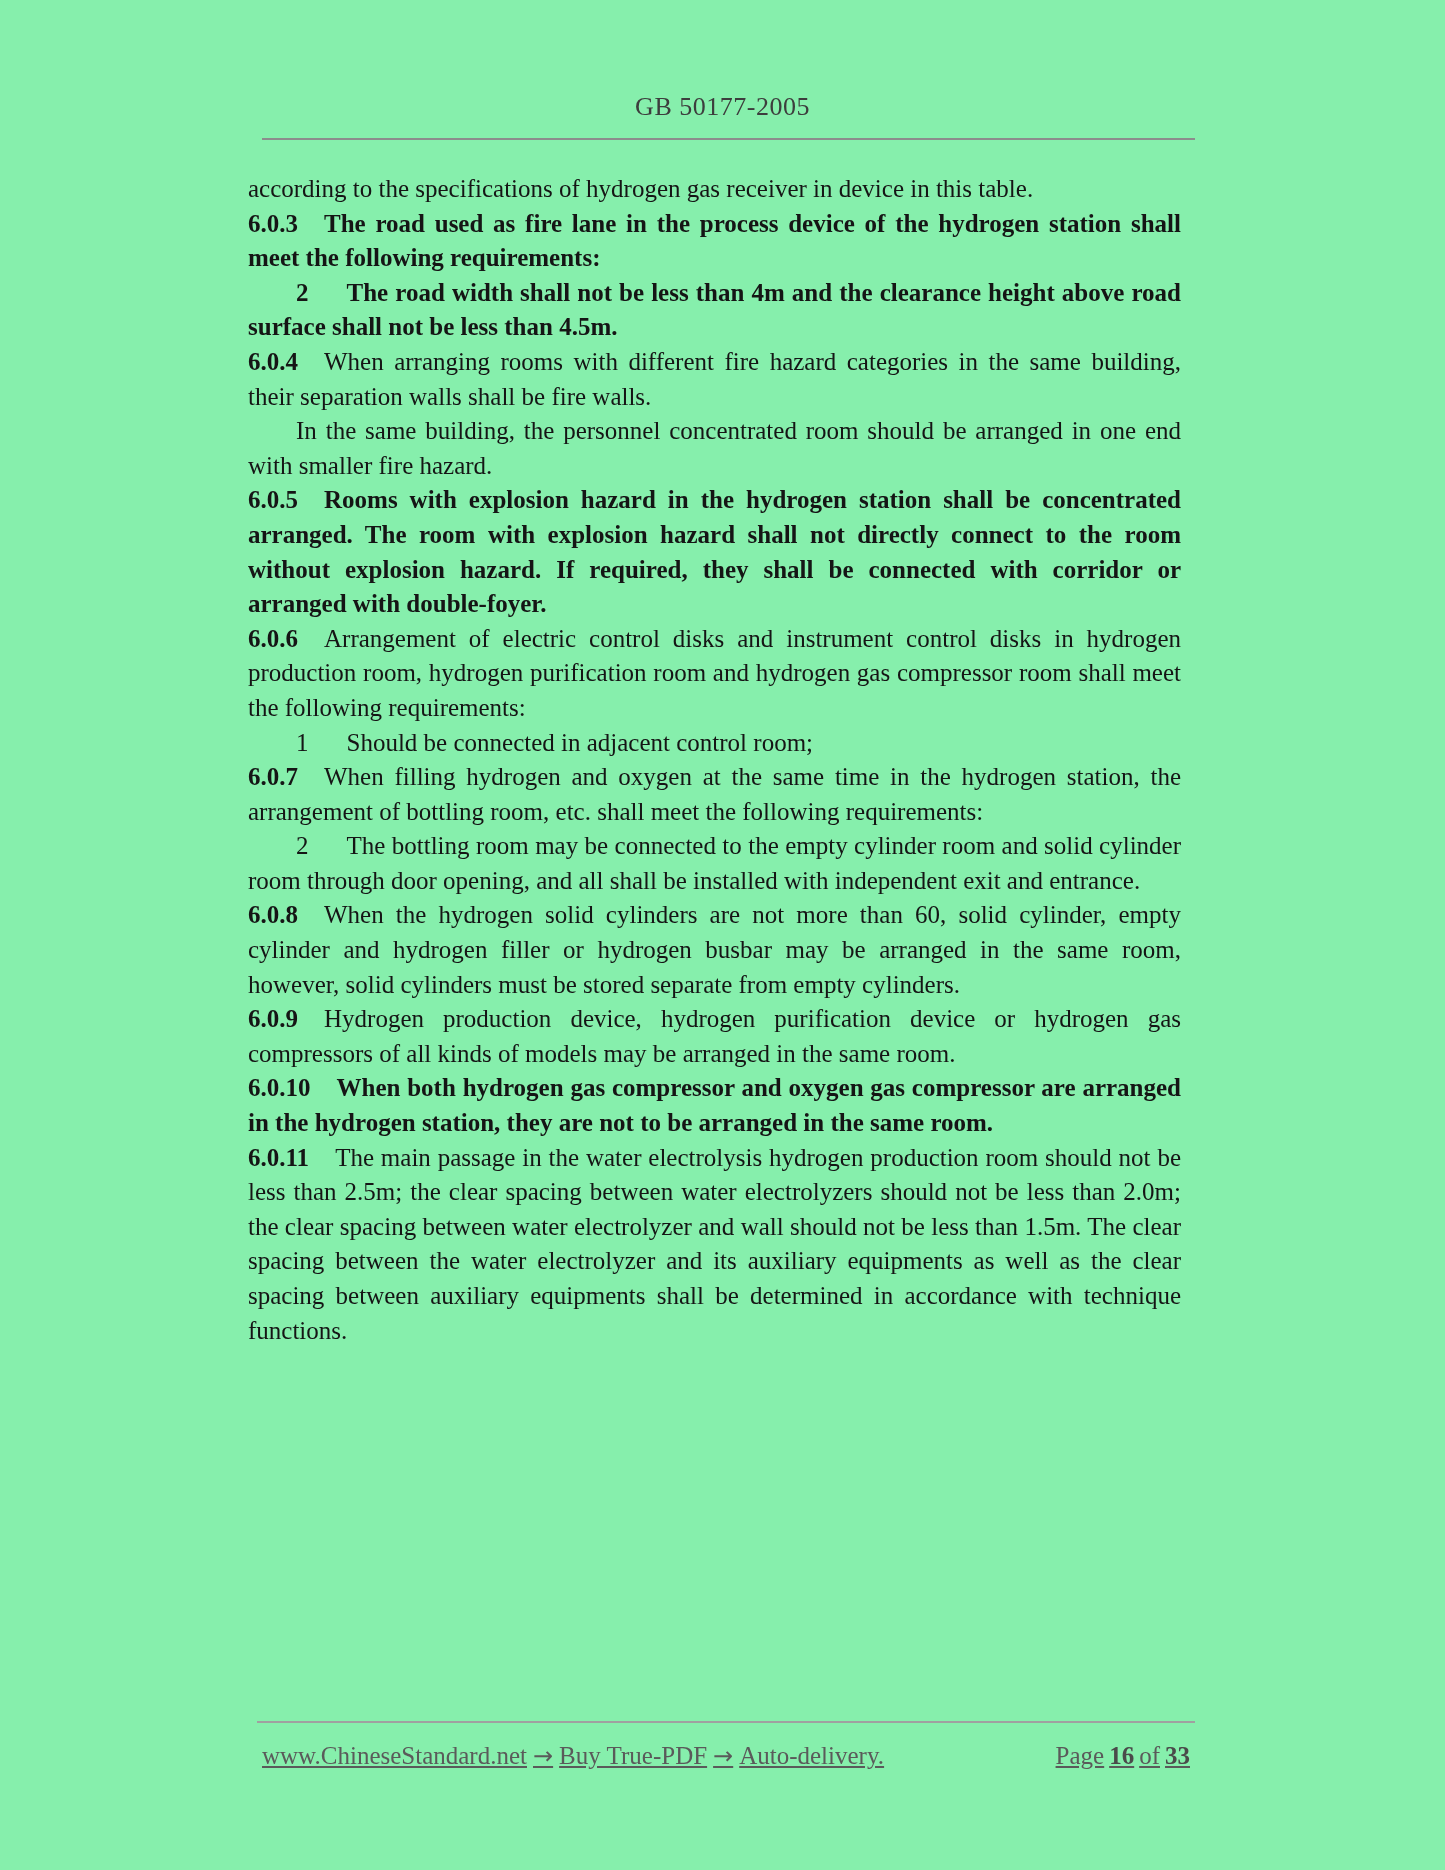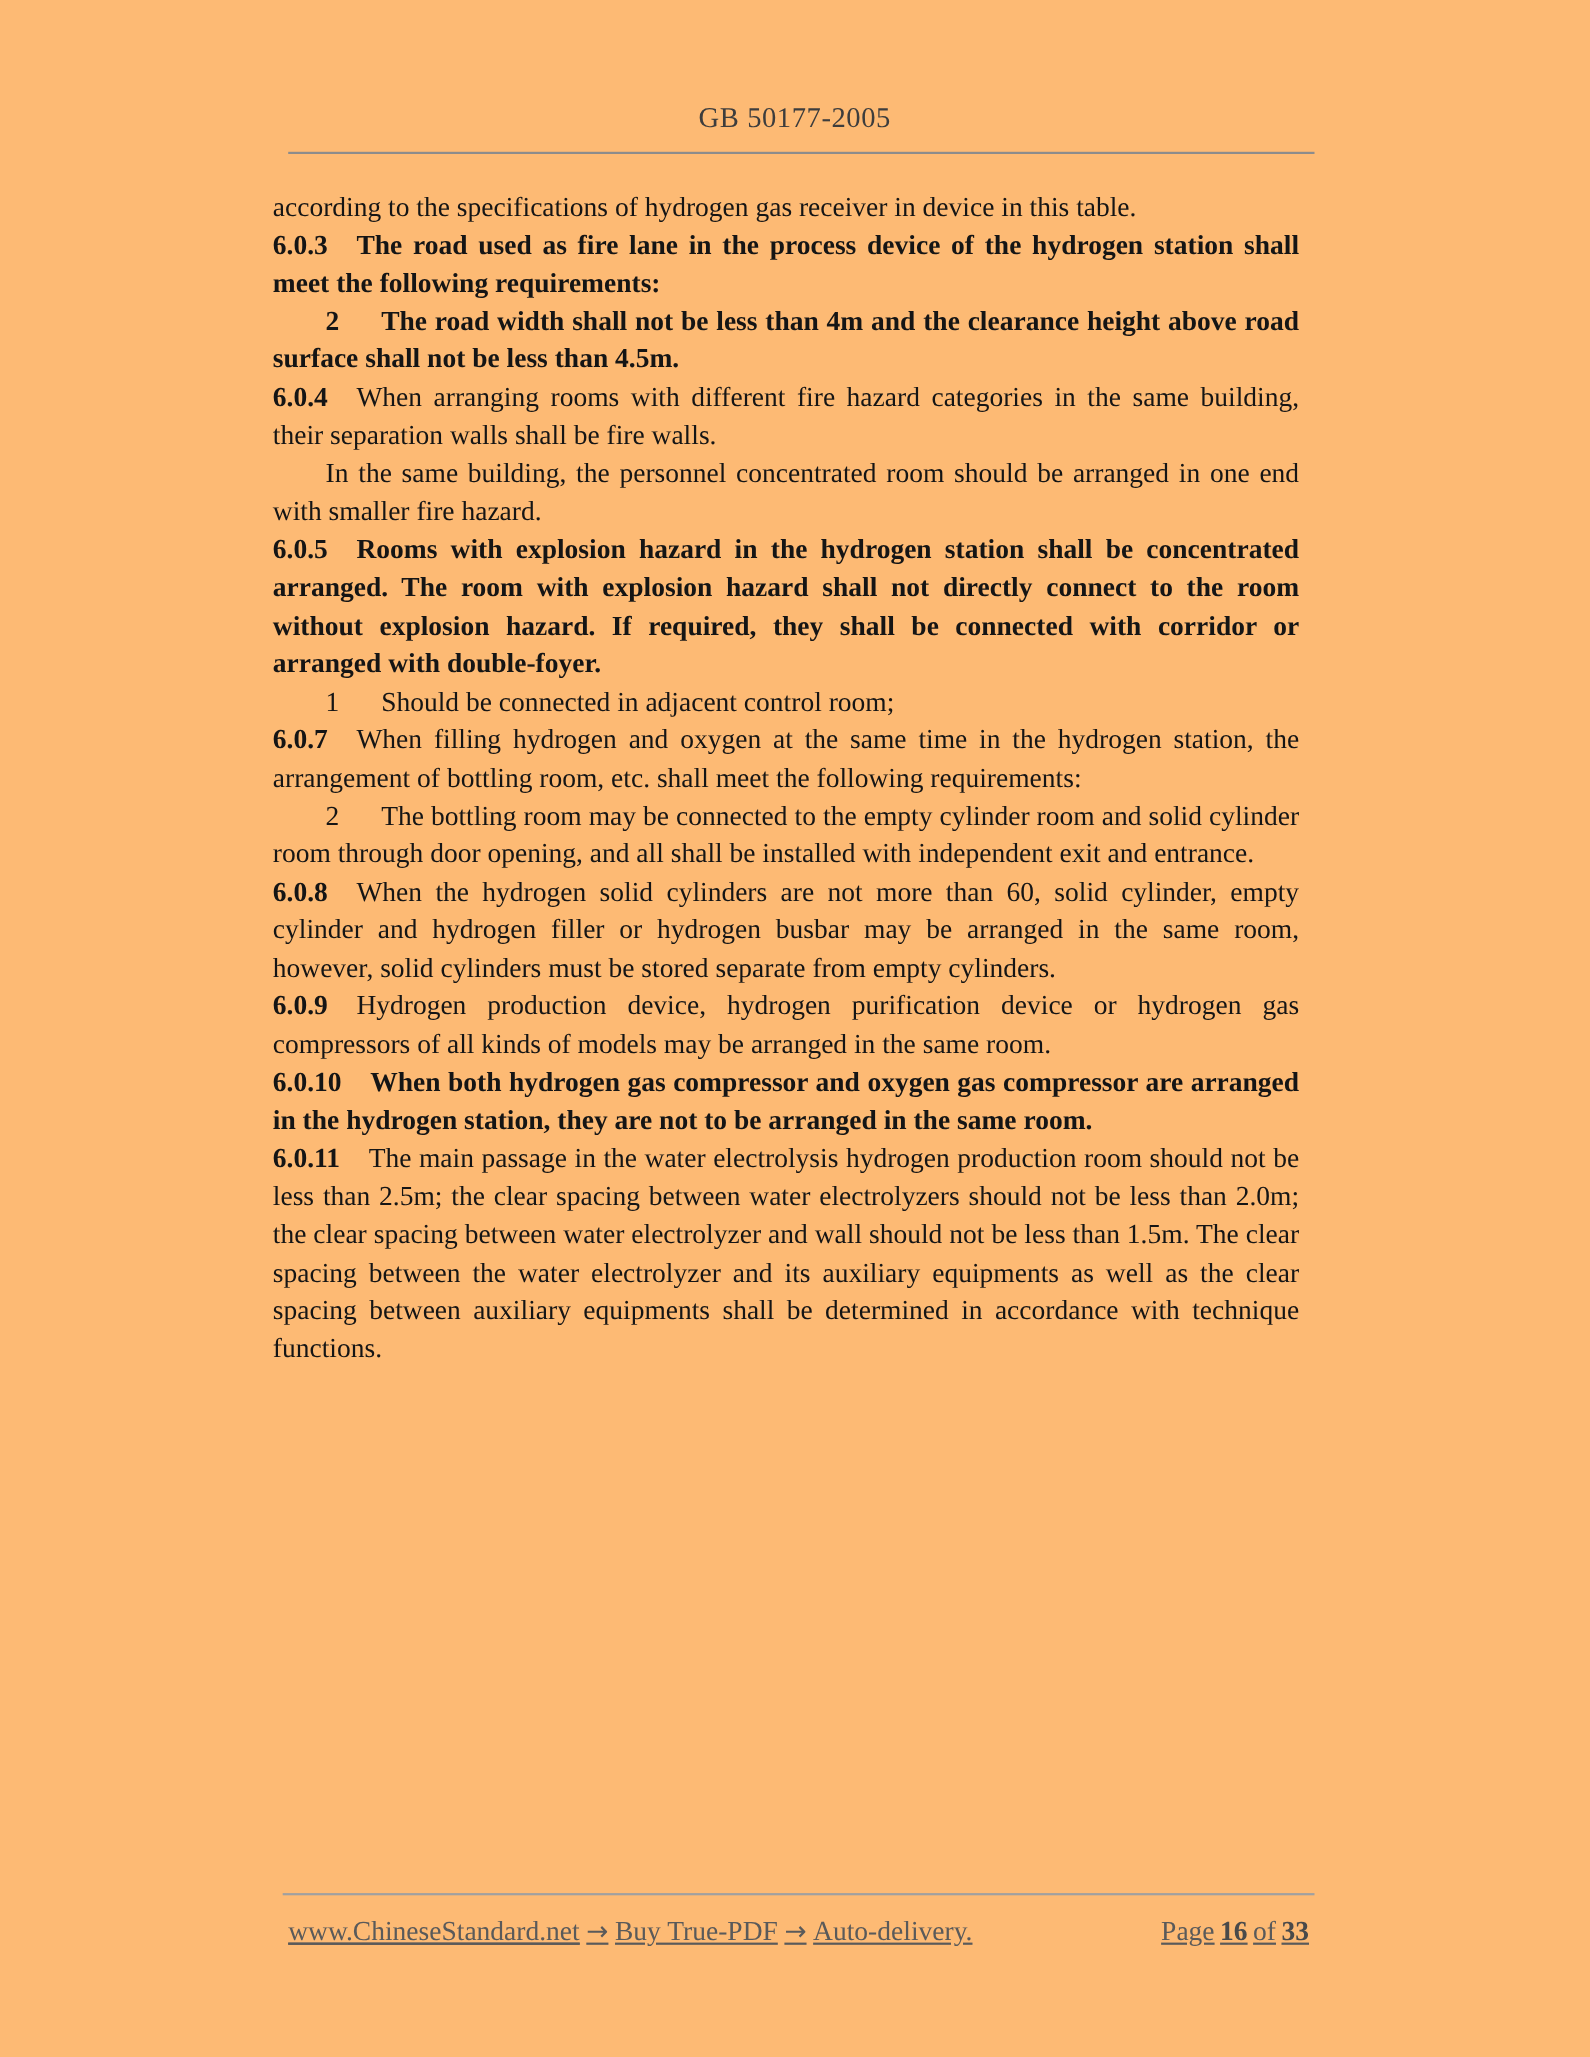--- a/index.html
+++ b/index.html
@@ -4,21 +4,21 @@
 <style>
   html, body {
     margin: 0;
     padding: 0;
     background: #ffffff;
   }
   .page {
     position: relative;
     width: 1445px;
     height: 1870px;
-    background: #fdba74;
+    background: #86efac;
     font-family: "Liberation Serif", "DejaVu Serif", serif;
     overflow: hidden;
   }
   .header-title {
     position: absolute;
     top: 92px;
     left: 0;
     width: 100%;
     text-align: center;
     font-size: 26px;
@@ -99,20 +99,21 @@
 
   <div class="header-rule"></div>
 
   <div class="content">
       <p class="para"><span>according to the specifications of hydrogen gas receiver in device in this table.</span></p>
       <p class="para bold"><span class="label sec bold">6.0.3</span><span>The road used as fire lane in the process device of the hydrogen station shall meet the following requirements:</span></p>
       <p class="para bold indent"><span class="label num bold">2</span><span>The road width shall not be less than 4m and the clearance height above road surface shall not be less than 4.5m.</span></p>
       <p class="para"><span class="label sec bold">6.0.4</span><span>When arranging rooms with different fire hazard categories in the same building, their separation walls shall be fire walls.</span></p>
       <p class="para indent"><span>In the same building, the personnel concentrated room should be arranged in one end with smaller fire hazard.</span></p>
       <p class="para bold"><span class="label sec bold">6.0.5</span><span>Rooms with explosion hazard in the hydrogen station shall be concentrated arranged. The room with explosion hazard shall not directly connect to the room without explosion hazard. If required, they shall be connected with corridor or arranged with double-foyer.</span></p>
+      <p class="para"><span class="label sec bold">6.0.6</span><span>Arrangement of electric control disks and instrument control disks in hydrogen production room, hydrogen purification room and hydrogen gas compressor room shall meet the following requirements:</span></p>
       <p class="para indent"><span class="label num">1</span><span>Should be connected in adjacent control room;</span></p>
       <p class="para"><span class="label sec bold">6.0.7</span><span>When filling hydrogen and oxygen at the same time in the hydrogen station, the arrangement of bottling room, etc. shall meet the following requirements:</span></p>
       <p class="para indent"><span class="label num">2</span><span>The bottling room may be connected to the empty cylinder room and solid cylinder room through door opening, and all shall be installed with independent exit and entrance.</span></p>
       <p class="para"><span class="label sec bold">6.0.8</span><span>When the hydrogen solid cylinders are not more than 60, solid cylinder, empty cylinder and hydrogen filler or hydrogen busbar may be arranged in the same room, however, solid cylinders must be stored separate from empty cylinders.</span></p>
       <p class="para"><span class="label sec bold">6.0.9</span><span>Hydrogen production device, hydrogen purification device or hydrogen gas compressors of all kinds of models may be arranged in the same room.</span></p>
       <p class="para bold"><span class="label sec bold">6.0.10</span><span>When both hydrogen gas compressor and oxygen gas compressor are arranged in the hydrogen station, they are not to be arranged in the same room.</span></p>
       <p class="para"><span class="label sec bold">6.0.11</span><span>The main passage in the water electrolysis hydrogen production room should not be less than 2.5m; the clear spacing between water electrolyzers should not be less than 2.0m; the clear spacing between water electrolyzer and wall should not be less than 1.5m. The clear spacing between the water electrolyzer and its auxiliary equipments as well as the clear spacing between auxiliary equipments shall be determined in accordance with technique functions.</span></p>
     </div>
 
   <div class="footer-rule"></div>

